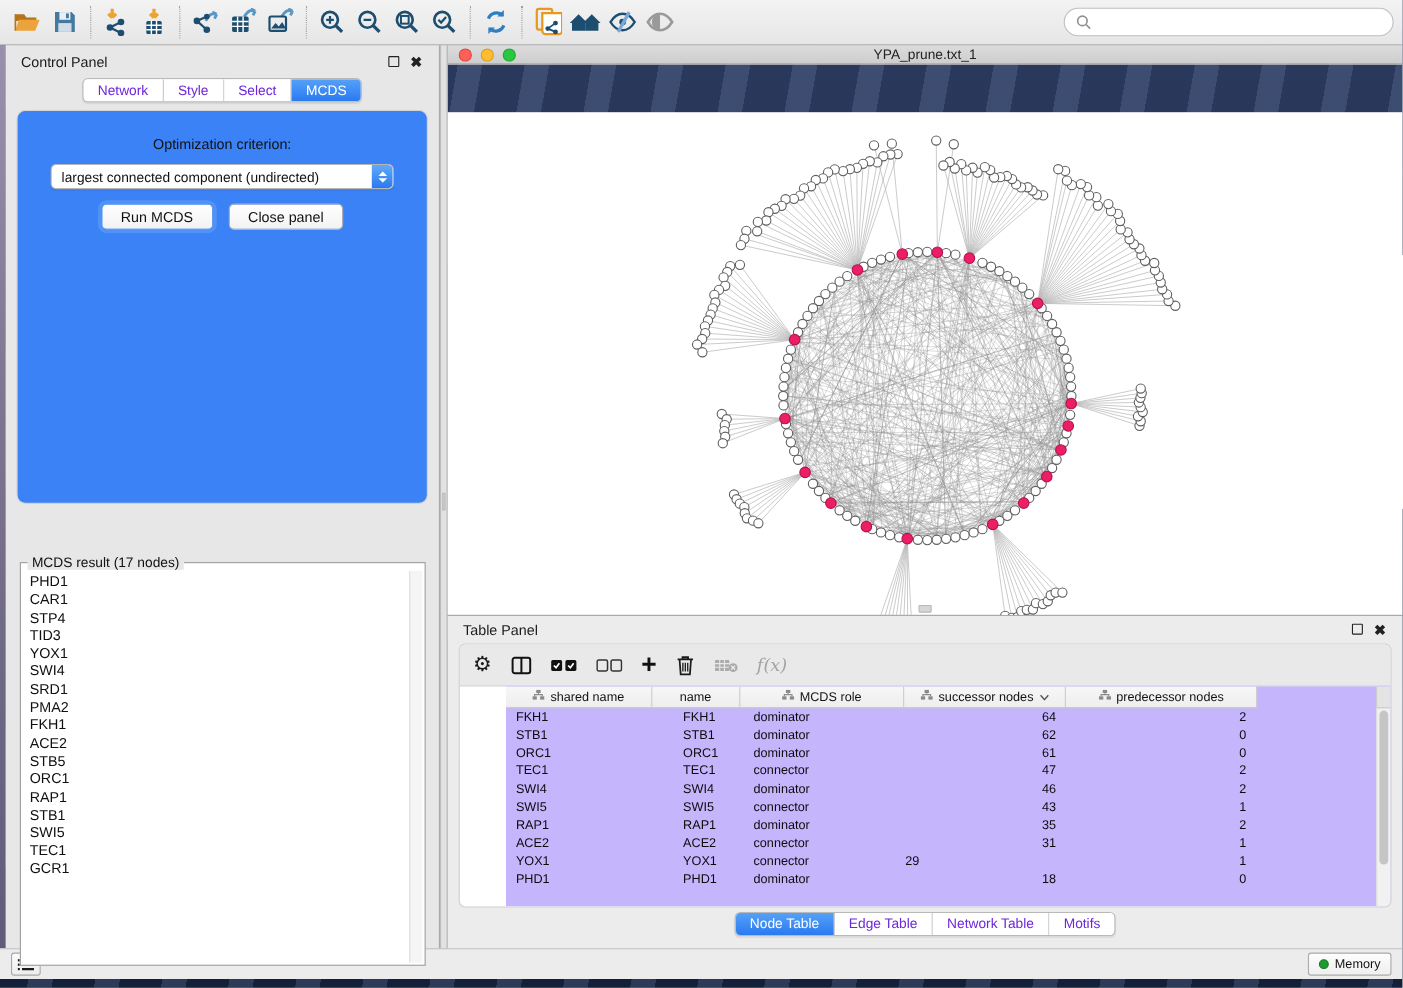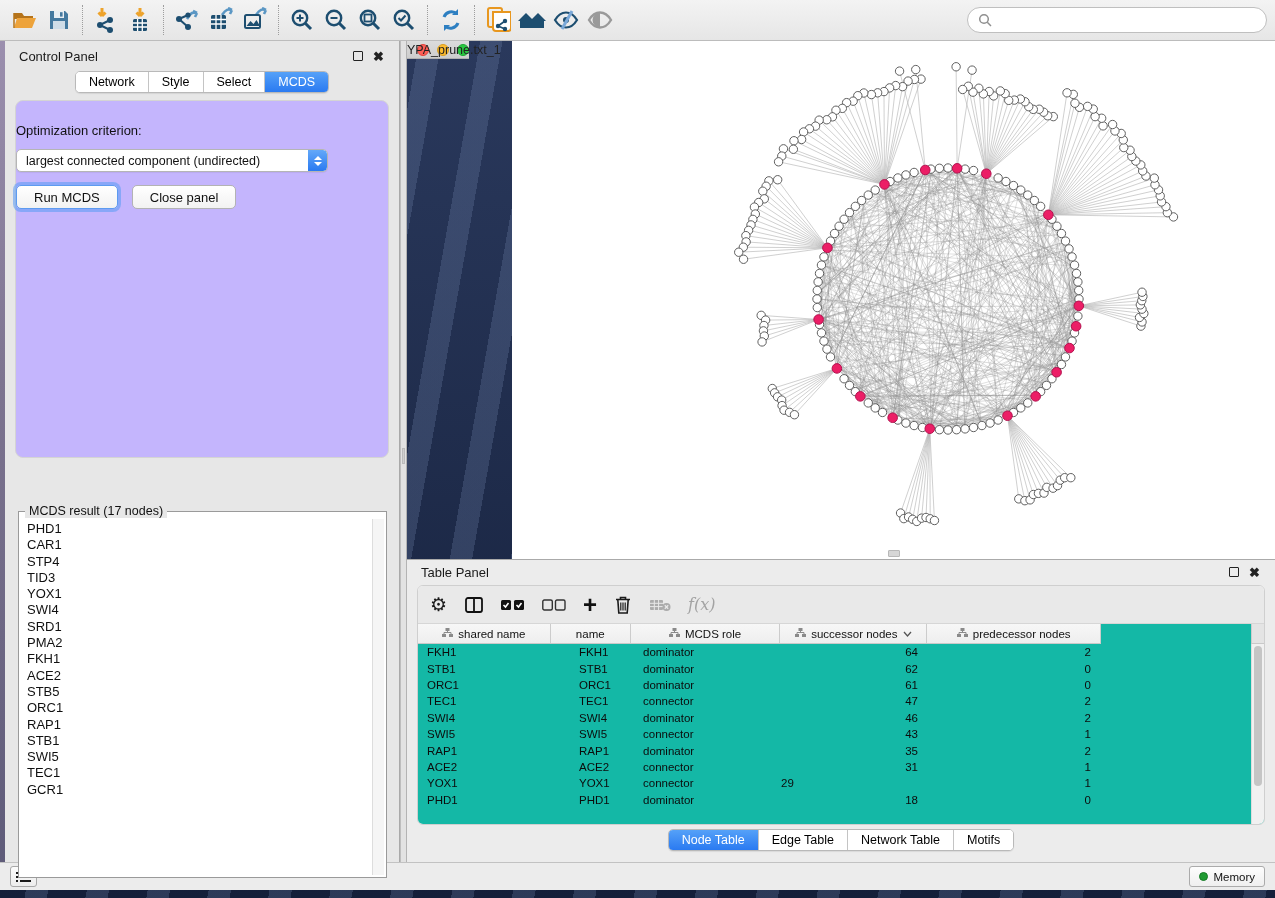--- a/index.html
+++ b/index.html
@@ -27,25 +27,25 @@
   .mainrow { flex:1; display:flex; min-height:0; margin-left:5px; }
   
   .cpanel { width:395px; background:#e7e7e7; border-right:1px solid #a9a9a9; position:relative; flex:none; }
   .panel-head { height:30px; display:flex; align-items:center; padding:0 14px; font-size:13px; color:#1a1a1a;}
   .panel-head .sp { flex:1; }
   .wicon { width:13px; height:13px; display:inline-flex; align-items:center; justify-content:center;
     font-size:13px; font-weight:bold; color:#222; margin-left:9px; line-height:1;}
   .wicon.float { border:1.6px solid #222; width:10px; height:10px; border-radius:1px;}
   .segbar { display:flex; justify-content:center; }
   .seg { display:flex; background:#fff; border:1px solid #b9b9b9; border-radius:5px; overflow:hidden; box-shadow:0 1px 1px rgba(0,0,0,.08);}
-  .seg .tab { padding:3px 13px; font-size:12.5px; color:#000000; border-right:1px solid #c4c4c4; background:#fff; cursor:default;}
+  .seg .tab { padding:3px 13px; font-size:12.5px; color:#6d28d9; border-right:1px solid #c4c4c4; background:#fff; cursor:default;}
   .seg .tab:last-child{ border-right:none; }
   .seg .tab.active { background:linear-gradient(#55a1f8,#2a7af1); color:#fff; }
-  .cp-inner { margin:7px 10px 0 10px; height:358px; background:#c4b5fd; border:1px solid #d4d4d4; border-radius:8px;
-    display:flex; flex-direction:column; align-items:flex-start;}
+  .cp-inner { margin:7px 10px 0 10px; height:358px; background:#3b82f6; border:1px solid #d4d4d4; border-radius:8px;
+    display:flex; flex-direction:column; align-items:center;}
   .opt-label { margin-top:22px; font-size:13px; color:#111; }
   .dropdown { margin-top:11px; width:312px; height:23px; background:#fff; border:1px solid #b5b5b5; border-radius:5px;
     display:flex; align-items:center; overflow:hidden; box-shadow:0 1px 1px rgba(0,0,0,.06);}
   .dropdown .val { flex:1; font-size:12.5px; padding:0 4px 0 9px; color:#111; white-space:nowrap;}
   .dropdown .stepper { width:19px; align-self:stretch; background:linear-gradient(#63a8f9,#2a7af1);
     display:flex; flex-direction:column; align-items:center; justify-content:center; gap:2px; border-radius:0 4px 4px 0;}
   .chev { width:0; height:0; border-left:4px solid transparent; border-right:4px solid transparent; }
   .chev.up { border-bottom:4.5px solid #fff; }
   .chev.dn { border-top:4.5px solid #fff; }
   .btnrow { margin-top:13px; display:flex; gap:14px; }
@@ -55,40 +55,40 @@
   fieldset.mcds { position:absolute; left:13px; right:12px; top:463px; height:374px;
     border:1px solid #9a9a9a; background:#fff; padding:0; }
   fieldset.mcds legend { font-size:12.5px; color:#111; margin-left:6px; padding:0 4px; background:#e7e7e7;}
   .mcds-list { position:absolute; inset:1px 14px 2px 2px; overflow:hidden; font-size:13px; line-height:16.3px; padding:2px 0 0 6px; color:#101010;}
   .mcds-scroll { position:absolute; top:1px; bottom:2px; right:2px; width:12px; background:#f5f5f5; border-left:1px solid #ddd;}
   
   .vsplit { width:7px; background:#e2e2e2; border-left:1px solid #bdbdbd; border-right:1px solid #b3b3b3; position:relative; flex:none;}
   .vsplit .grip { position:absolute; top:407px; left:1px; width:3px; height:16px; background:#cfcfcf; border:1px solid #bbb;}
   
   .rightcol { flex:1; display:flex; flex-direction:column; min-width:0; }
-  .netwin { height:519px; display:flex; flex-direction:row; border-bottom:1px solid #aaa;gap:43px;}
+  .netwin { height:519px; display:flex; flex-direction:column; border-bottom:1px solid #aaa;gap:43px;}
   .net-titlebar { height:18px; background:linear-gradient(#dcdcdc,#cdcdcd); border-bottom:1px solid #b0b0b0;
     display:flex; align-items:center; position:relative; }
   .lights { display:flex; gap:8px; margin-left:10px; }
   .light { width:12px; height:12px; border-radius:50%; }
   .net-title { position:absolute; left:0; right:0; text-align:center; font-size:12.5px; color:#222; }
   .net-canvas { flex:1; background:#fff; position:relative; overflow:hidden;}
   .net-canvas svg { position:absolute; inset:0; }
   .hgrip { position:absolute; bottom:2px; left:50%; width:12px; height:7px; margin-left:-6px;
     background:#d6d6d6; border:1px solid #b8b8b8; border-radius:1px;}
   
   .tpanel { flex:1; background:#ececec; display:flex; flex-direction:column; position:relative;}
   .tp-wrap { margin:1px 10px 0 10px; height:240px; background:#fff; border:1px solid #cfcfcf; border-radius:6px;
     overflow:hidden; display:flex; flex-direction:column;}
   .tp-toolbar { height:38px; background:#e9e9e9; border-bottom:1px solid #d6d6d6; display:flex; align-items:center; padding:0 12px; gap:17px;}
   .tico { display:flex; align-items:center; justify-content:center; height:24px;}
   .gear { font-size:19px; color:#1b1b1b; line-height:1;}
   .plus { font-size:24px; font-weight:bold; color:#111; line-height:0.8;}
   .fx { font-family:"DejaVu Serif", serif; font-style:italic; font-size:16px; color:#a3a3a3;}
-  .tbl { flex:1; position:relative; overflow:hidden; background:#14b8a6;}
+  .tbl { flex:1; position:relative; overflow:hidden; background:#c4b5fd;margin-left:42px;}
   .thead { display:flex; height:20px; background:linear-gradient(#f7f7f7,#eee); border-bottom:1px solid #c9c9c9; width:683px; border-right:1px solid #ccc;}
   .th { display:flex; align-items:center; justify-content:center; gap:5px; font-size:11.5px; color:#111; border-right:1px solid #ccc;}
   .th:last-child{border-right:none;}
   .trow { display:flex; height:16.4px; align-items:center; font-size:11.5px; color:#0c0c0c;}
   .td { overflow:hidden; white-space:nowrap;}
   .tbl-scroll { position:absolute; top:20px; bottom:0; right:0; width:13px; background:#f1f1f1; border-left:1px solid #ddd;}
   .tbl-scroll .thumb { position:absolute; top:2px; left:2px; right:2px; height:78%; background:#c5c5c5; border-radius:4px;}
   .tbl-corner { position:absolute; top:0; right:0; width:13px; height:20px; background:#e4e4e4; border-left:1px solid #ccc; border-bottom:1px solid #c9c9c9;}
   .tp-tabs { height:30px; display:flex; align-items:center; justify-content:center;}
   

